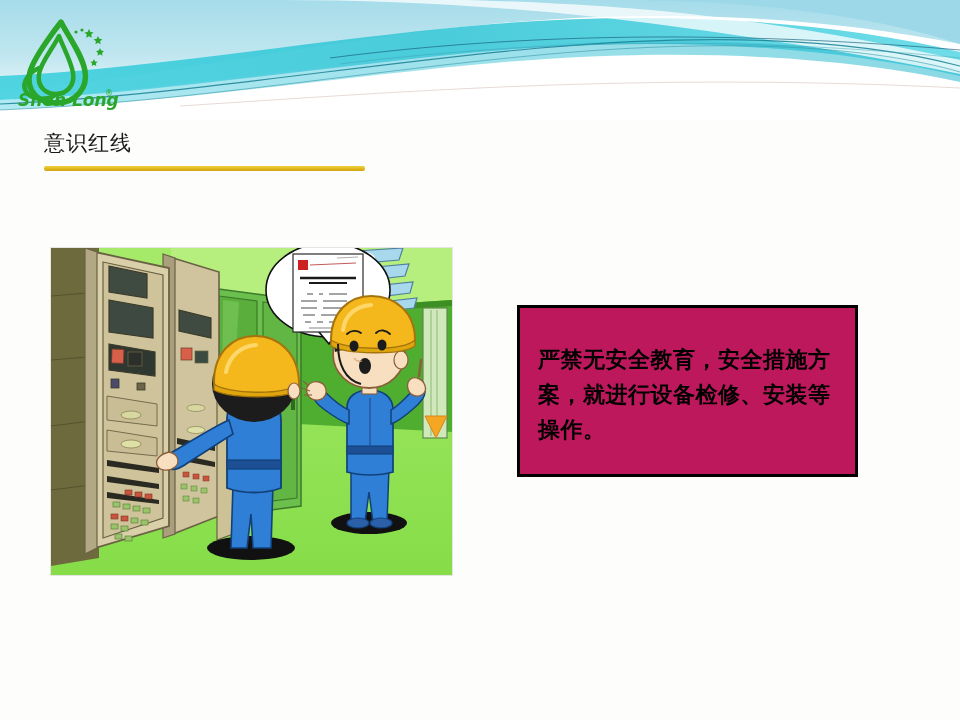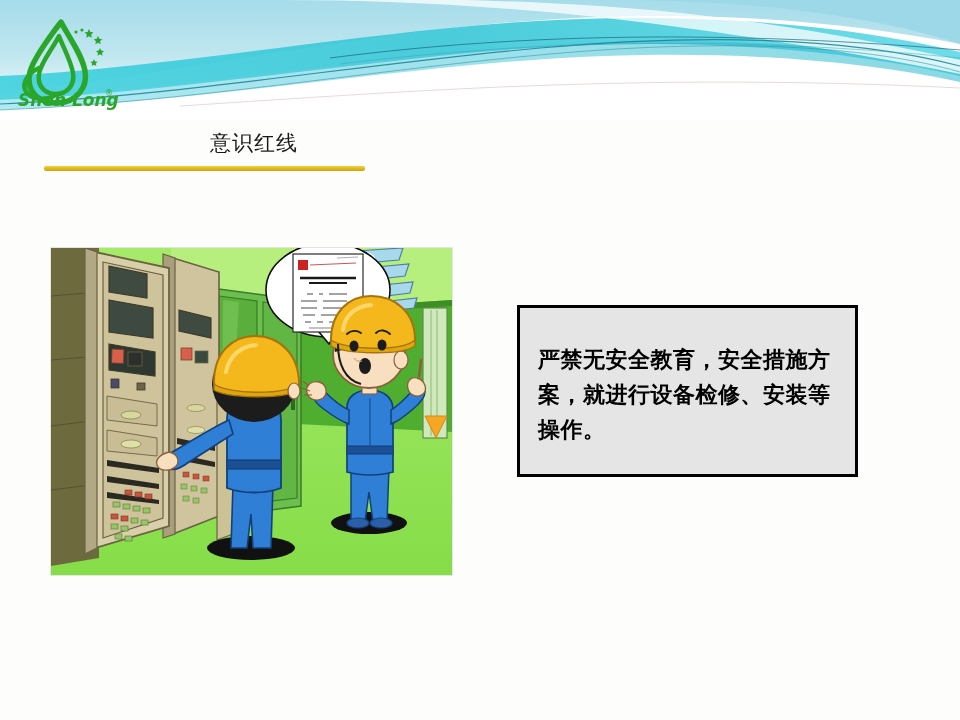--- a/index.html
+++ b/index.html
@@ -42,21 +42,20 @@
     z-index: 5;
   }
   .logo svg { display: block; }
 
   
   .title-block {
     position: absolute;
     left: 44px;
     top: 128px;
     width: 420px;
-    text-align: center;
   }
   .title-text {
     font-size: 21px;
     color: #181818;
     letter-spacing: 1px;
     line-height: 30px;
     font-family: "DejaVu Sans", "Liberation Sans", sans-serif;
     white-space: nowrap;
   }
   .title-rule {
@@ -80,21 +79,21 @@
   }
   .illustration svg { display: block; }
 
   
   .callout {
     position: absolute;
     left: 517px;
     top: 305px;
     width: 341px;
     height: 172px;
-    background: #e5e5e5;
+    background: #be185d;
     border: 3px solid #000000;
     box-sizing: border-box;
   }
   .callout-text {
     position: absolute;
     left: 18px;
     top: 34px;
     right: 14px;
     font-family: "DejaVu Serif", "Liberation Serif", serif;
     font-weight: bold;

